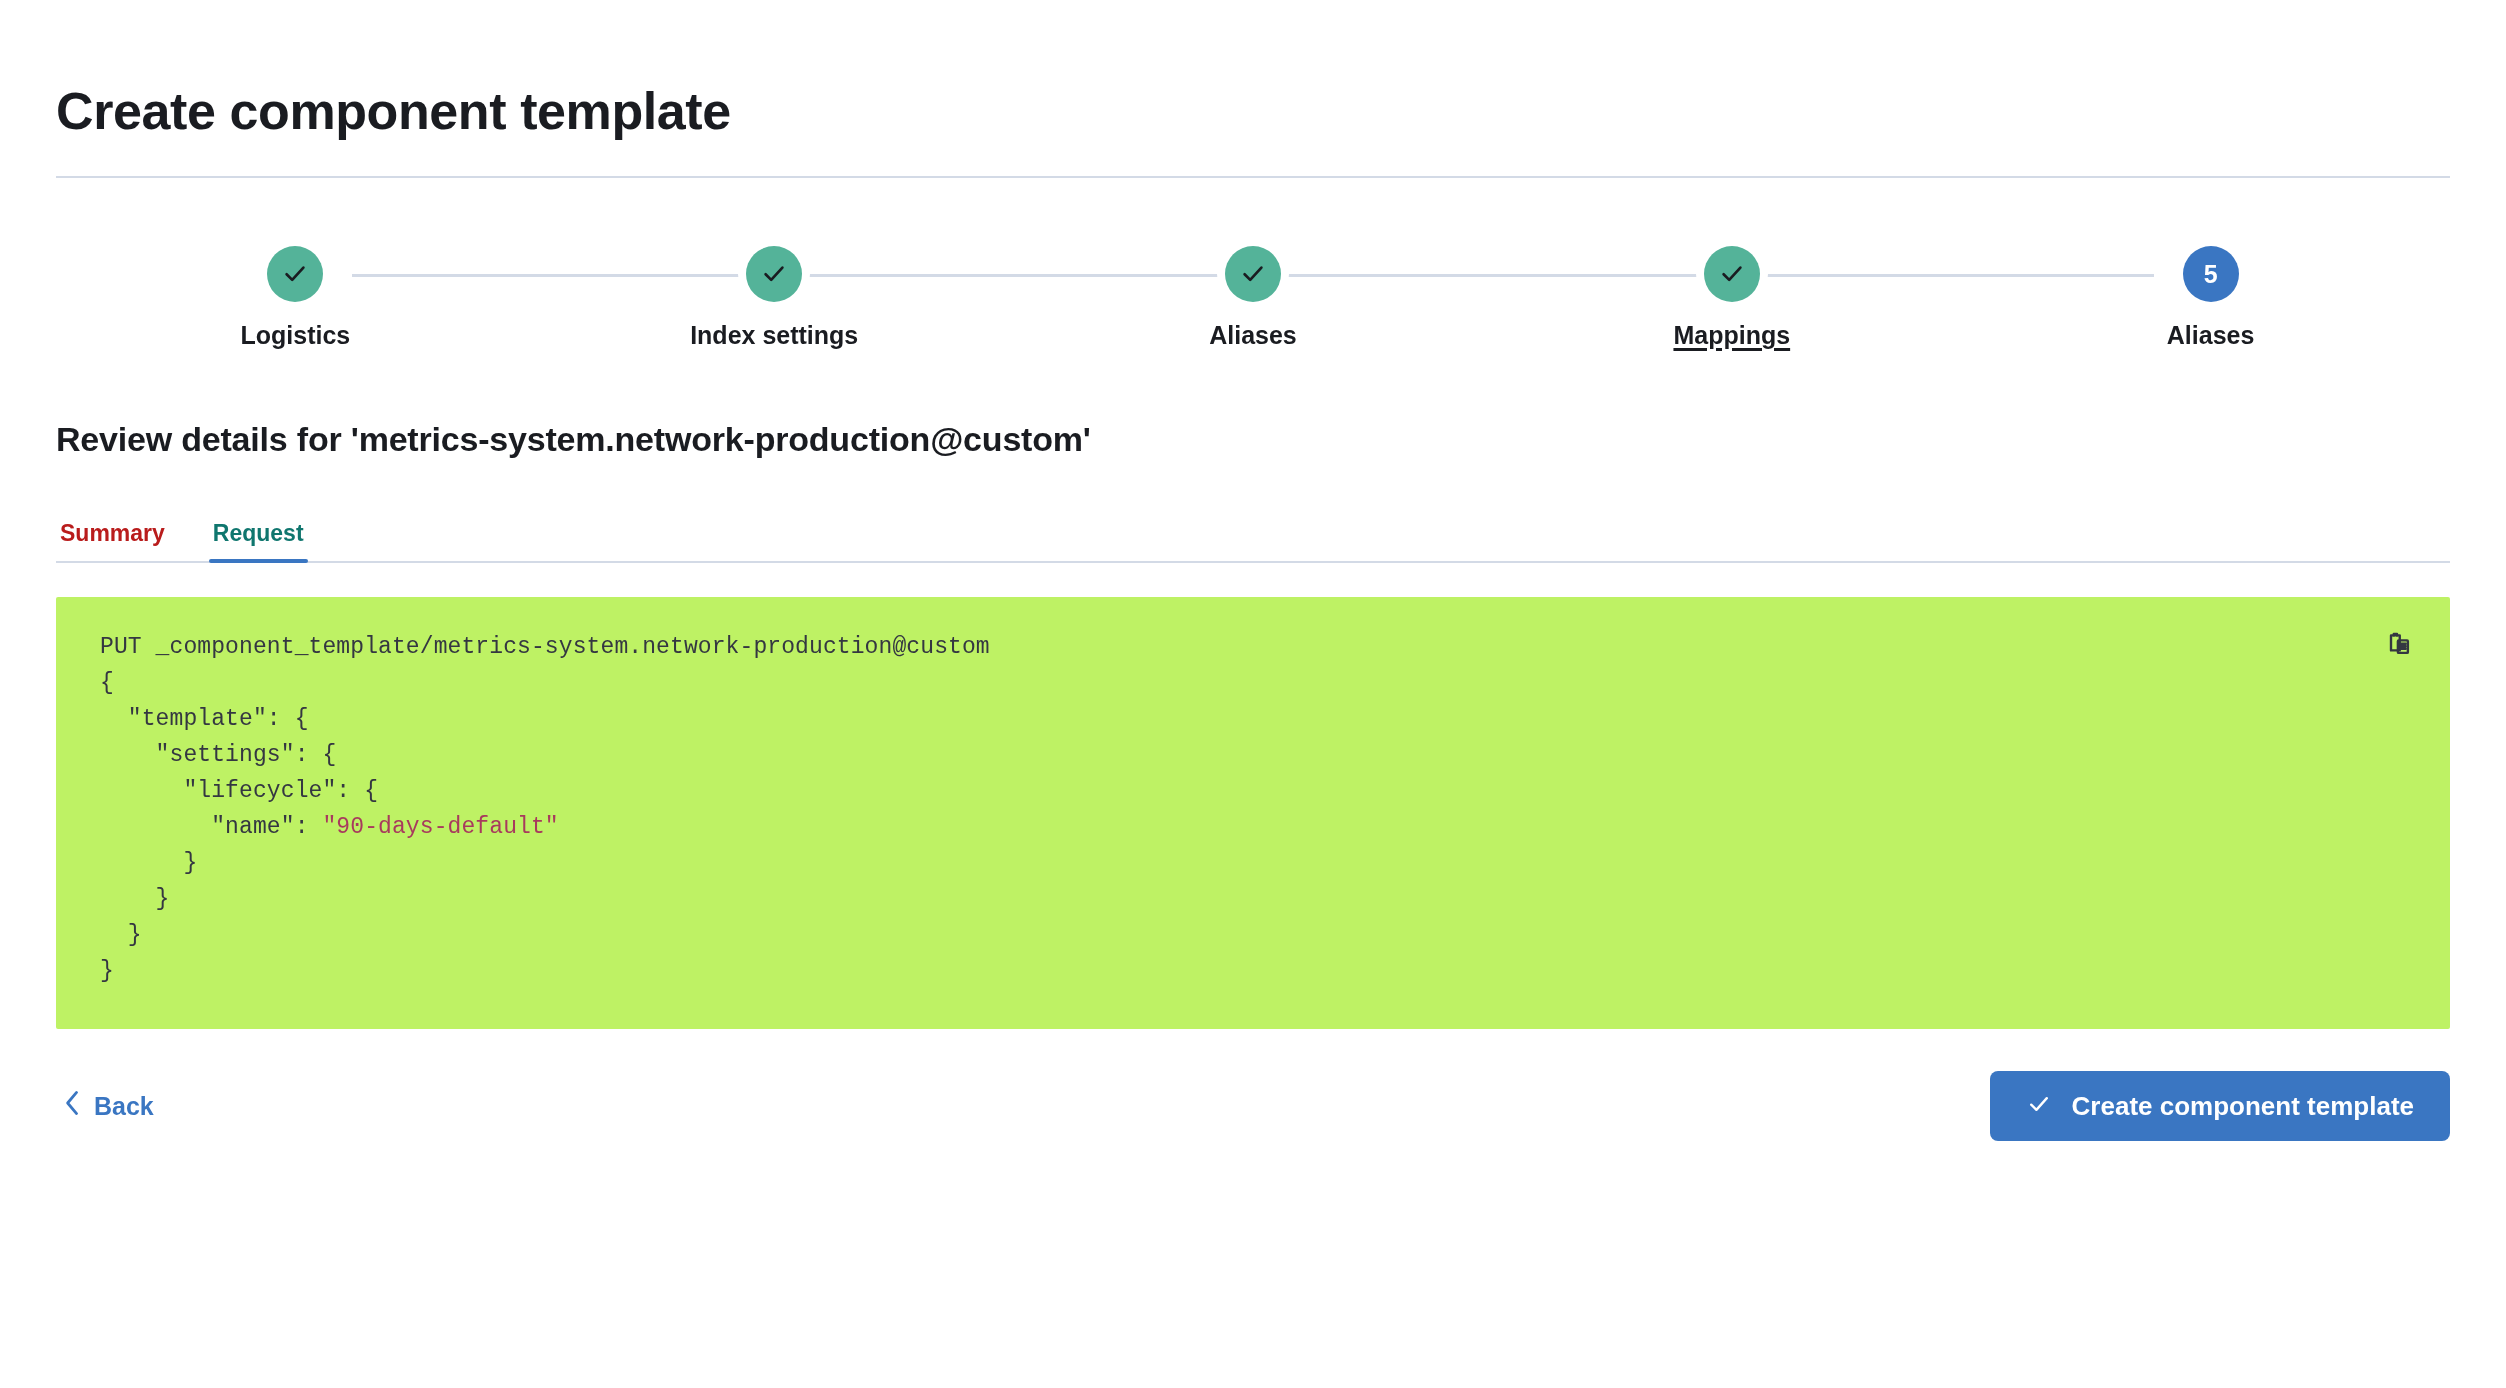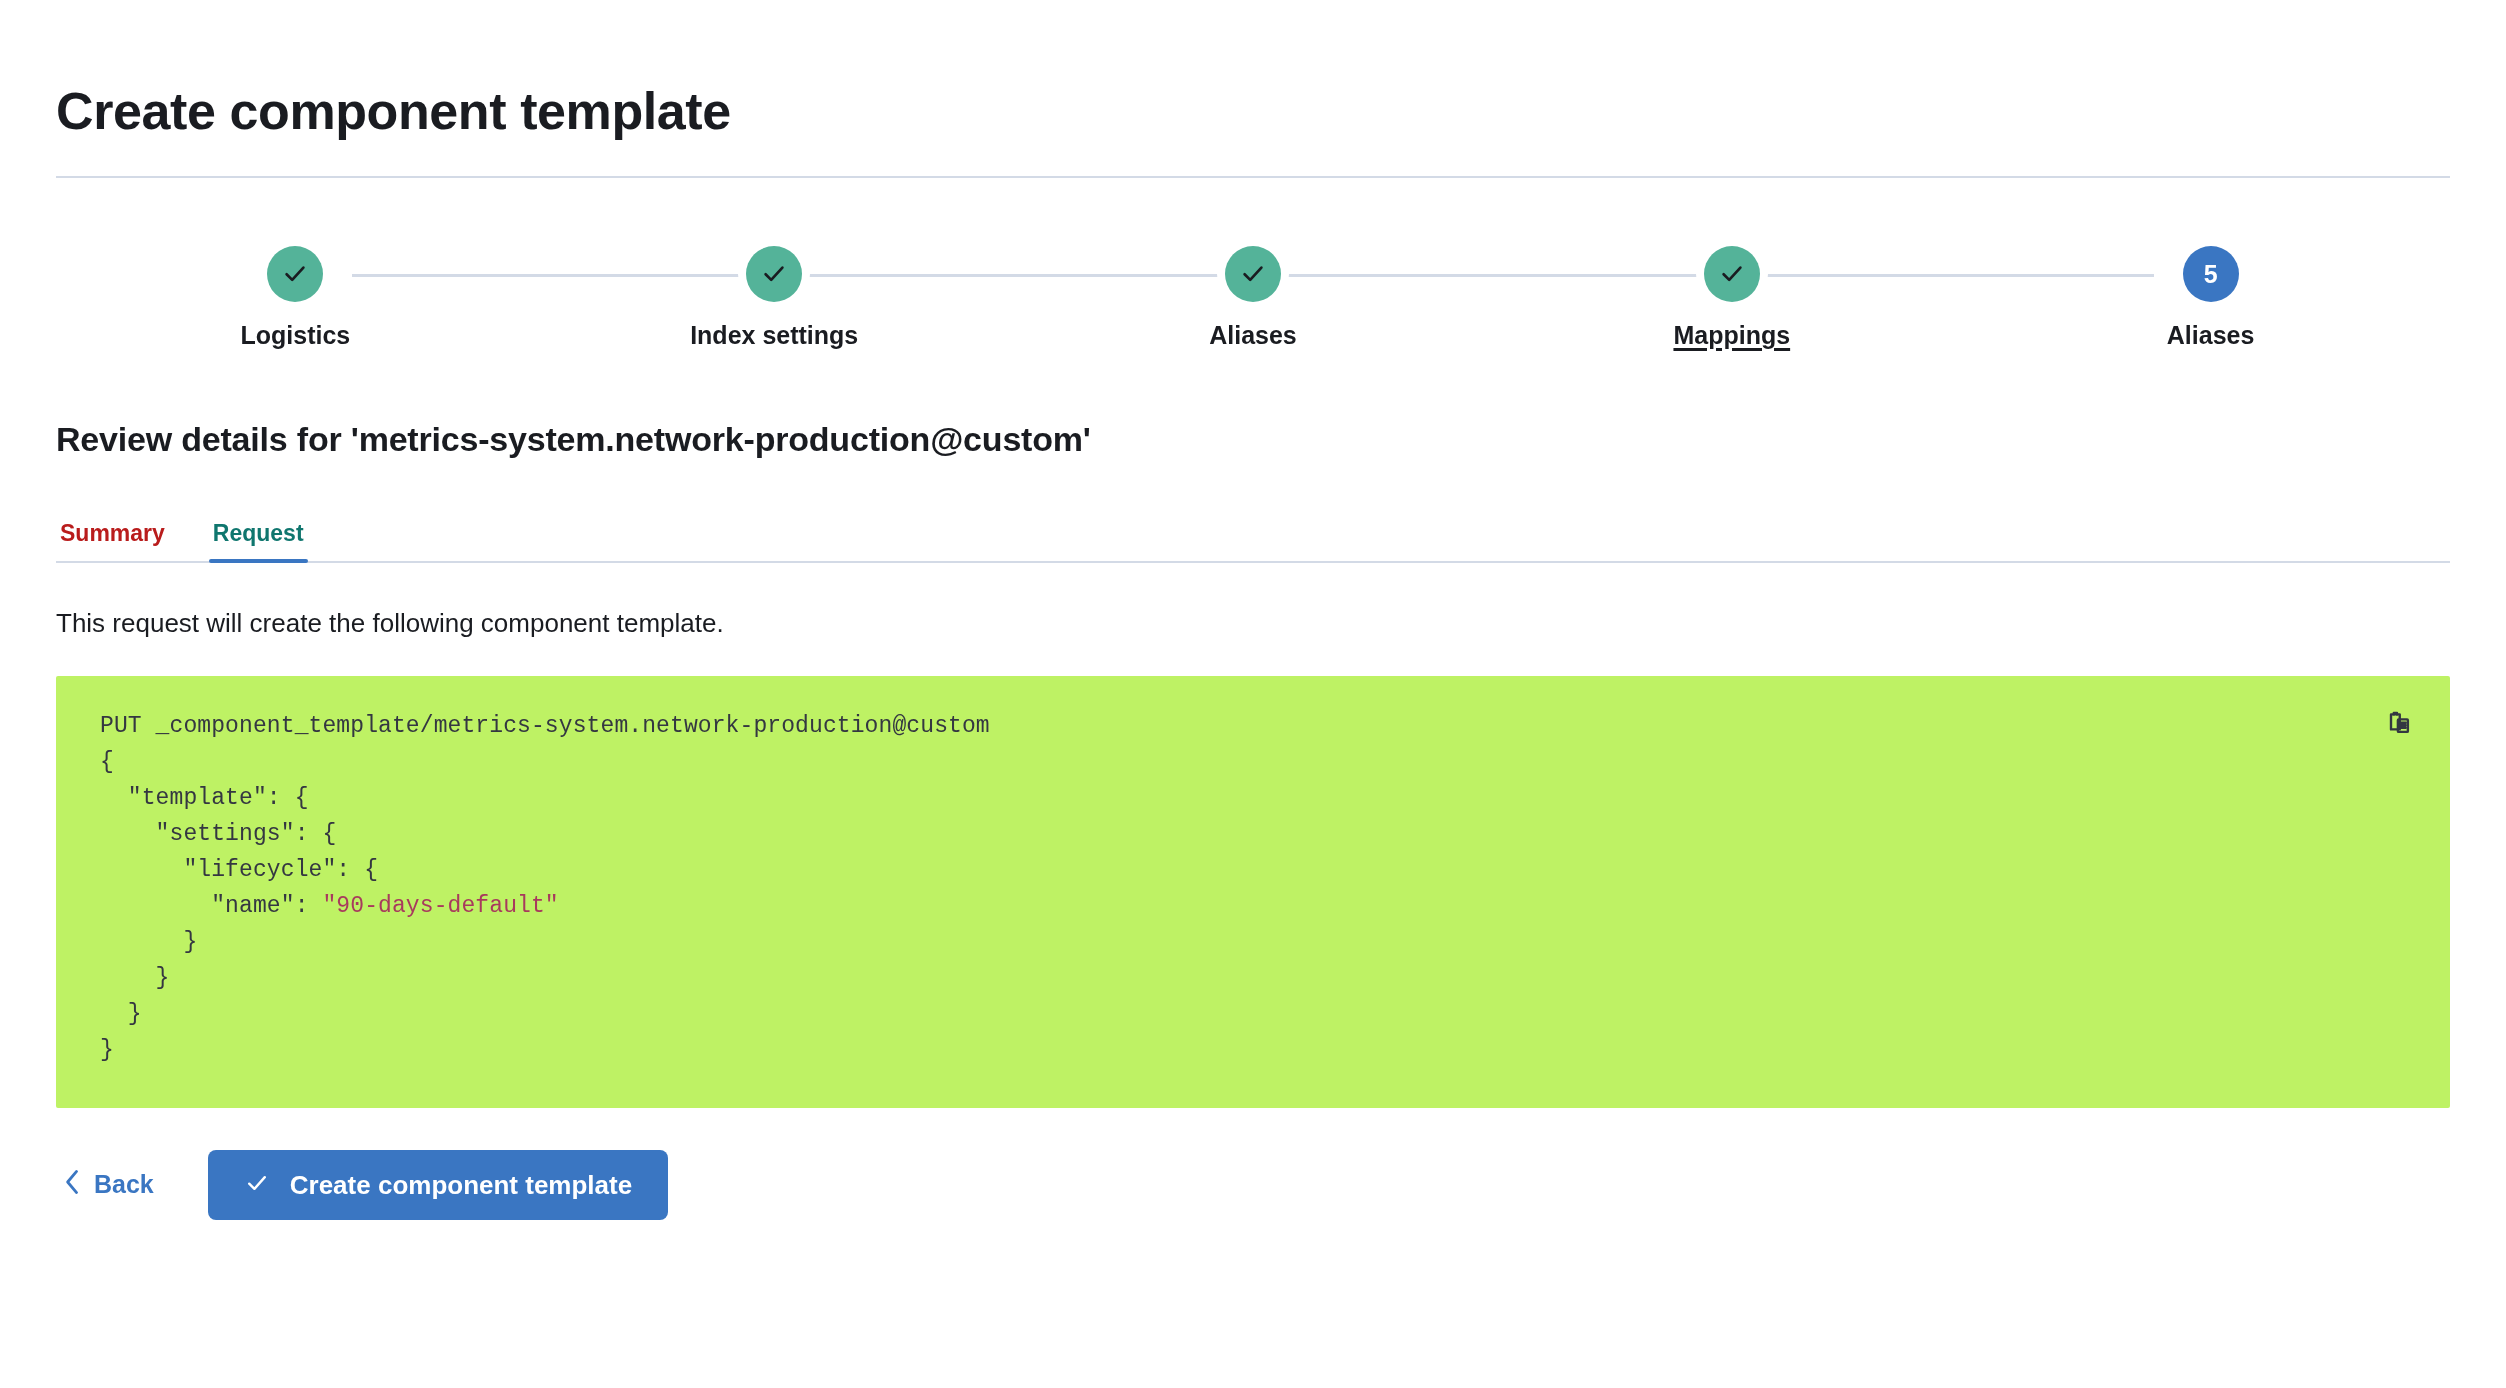--- a/index.html
+++ b/index.html
@@ -192,21 +192,22 @@
     border: none;
     cursor: pointer;
     padding: 0;
   }
 
   
   .actions {
     margin-top: 42px;
     display: flex;
     align-items: center;
-    gap: 46px;
+    gap: 34px;
+    justify-content: space-between;
   }
 
   .back-link {
     display: inline-flex;
     align-items: center;
     gap: 13px;
     font-size: 25px;
     font-weight: 700;
     color: #3a76c2;
     background: none;
@@ -283,21 +284,20 @@
       </div>
   </div>
 
   <h2 class="review-title">Review details for 'metrics-system.network-production@custom'</h2>
 
   <div class="tabs">
     <button class="tab">Summary</button>
     <button class="tab active">Request</button>
   </div>
 
-  <p class="request-desc">This request will create the following component template.</p>
 
   <div class="code-panel">
     <div class="code-text"><span>PUT _component_template/metrics-system.network-production@custom</span>
 <span>{
   "template": {
     "settings": {
       "lifecycle": {
         "name": </span><span class="str">"90-days-default"</span><span>
       }
     }

